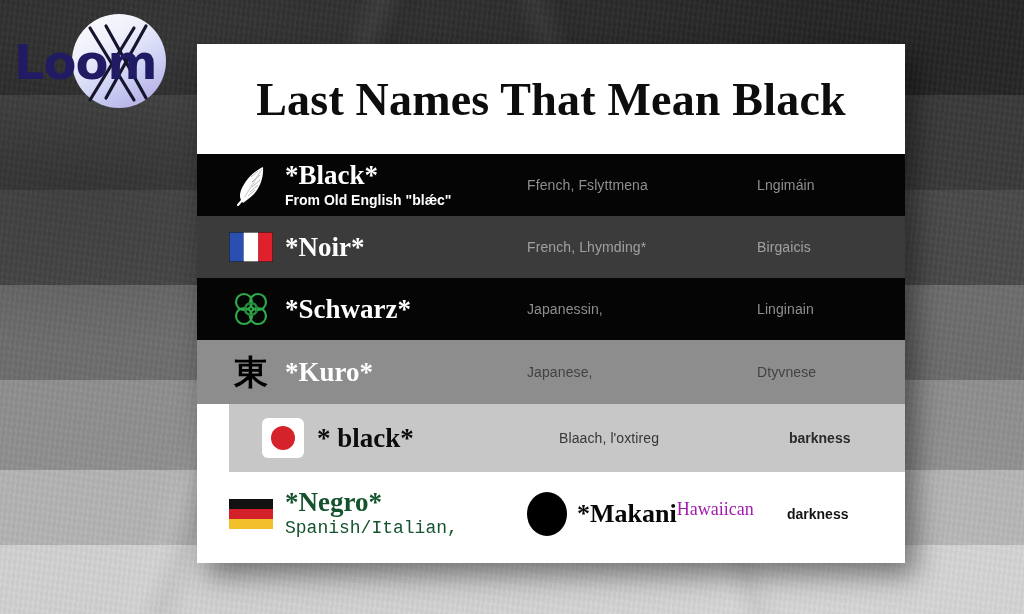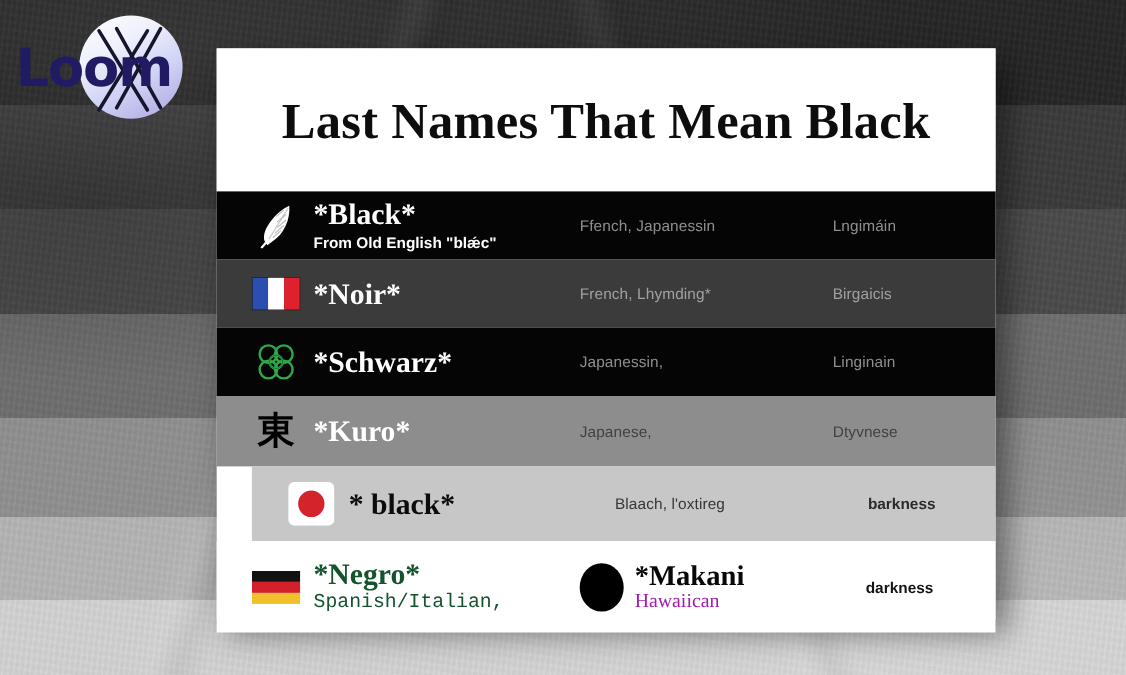--- a/index.html
+++ b/index.html
@@ -59,21 +59,21 @@
     line-height:1;
   }
 
   
   #card{
     position:absolute;left:197px;top:44px;width:708px;height:519px;
     background:#ffffff;
     box-shadow:10px 12px 26px rgba(0,0,0,.45);
   }
   #card-title-band{
-    height:130px;background:#ffffff;
+    height:110px;background:#ffffff;
     display:flex;align-items:center;justify-content:center;
   }
   #card-title{
     font-family:"Liberation Serif", serif;
     font-weight:700;
     font-size:46px;
     color:#0d0d0d;
     letter-spacing:.2px;
     white-space:nowrap;
   }
@@ -150,21 +150,21 @@
     font-family:"DejaVu Sans", sans-serif;
     font-weight:700;font-size:34px;line-height:1;color:#000;
   }
 
   
   .makani-group{display:flex;align-items:center;}
   .makani-dot{
     width:40px;height:44px;border-radius:50%;
     background:#000;flex:0 0 40px;margin-right:10px;
   }
-  .makani-block{display:flex;flex-direction:column;}
+  .makani-block{display:flex;flex-direction:row;}
   .makani-main{font-family:"Liberation Serif", serif;font-weight:700;font-size:26px;line-height:1.05;color:#080808;white-space:nowrap;}
   .makani-sub{font-family:"Liberation Serif", serif;font-size:18px;line-height:1.1;color:#a21caf;white-space:nowrap;}
 
   .bold-right{font-weight:700;}
 </style>
 </head>
 <body>
 
 <div id="backdrop">
   <div id="backdrop-sheen"></div>
@@ -204,21 +204,21 @@
               <path d="M21 26 L14 32"></path>
           </g>
           <path d="M10 34 L4 41" stroke="#ffffff" stroke-width="2" stroke-linecap="round" fill="none"></path>
         </svg>
       </div>
       <div class="name-block">
         <div class="name-main">*Black*</div>
         <div class="name-sub">From Old English "blǽc"</div>
       </div>
     </div>
-    <div class="cell-mid blurtext">Ffench, Japanessin</div>
+    <div class="cell-mid blurtext">Ffench, Fslyttmena</div>
     <div class="cell-right blurtext">Lngimáin</div>
   </div>
 
   <div class="row r-dark" style="height:62px;">
     <div class="cell-name">
       <div class="icon-slot">
         <svg width="44" height="30" viewBox="0 0 44 30">
           <rect x="0" y="0" width="14.7" height="30" fill="#2a4fb0"></rect>
           <rect x="14.7" y="0" width="14.6" height="30" fill="#ffffff"></rect>
           <rect x="29.3" y="0" width="14.7" height="30" fill="#e0202c"></rect>

